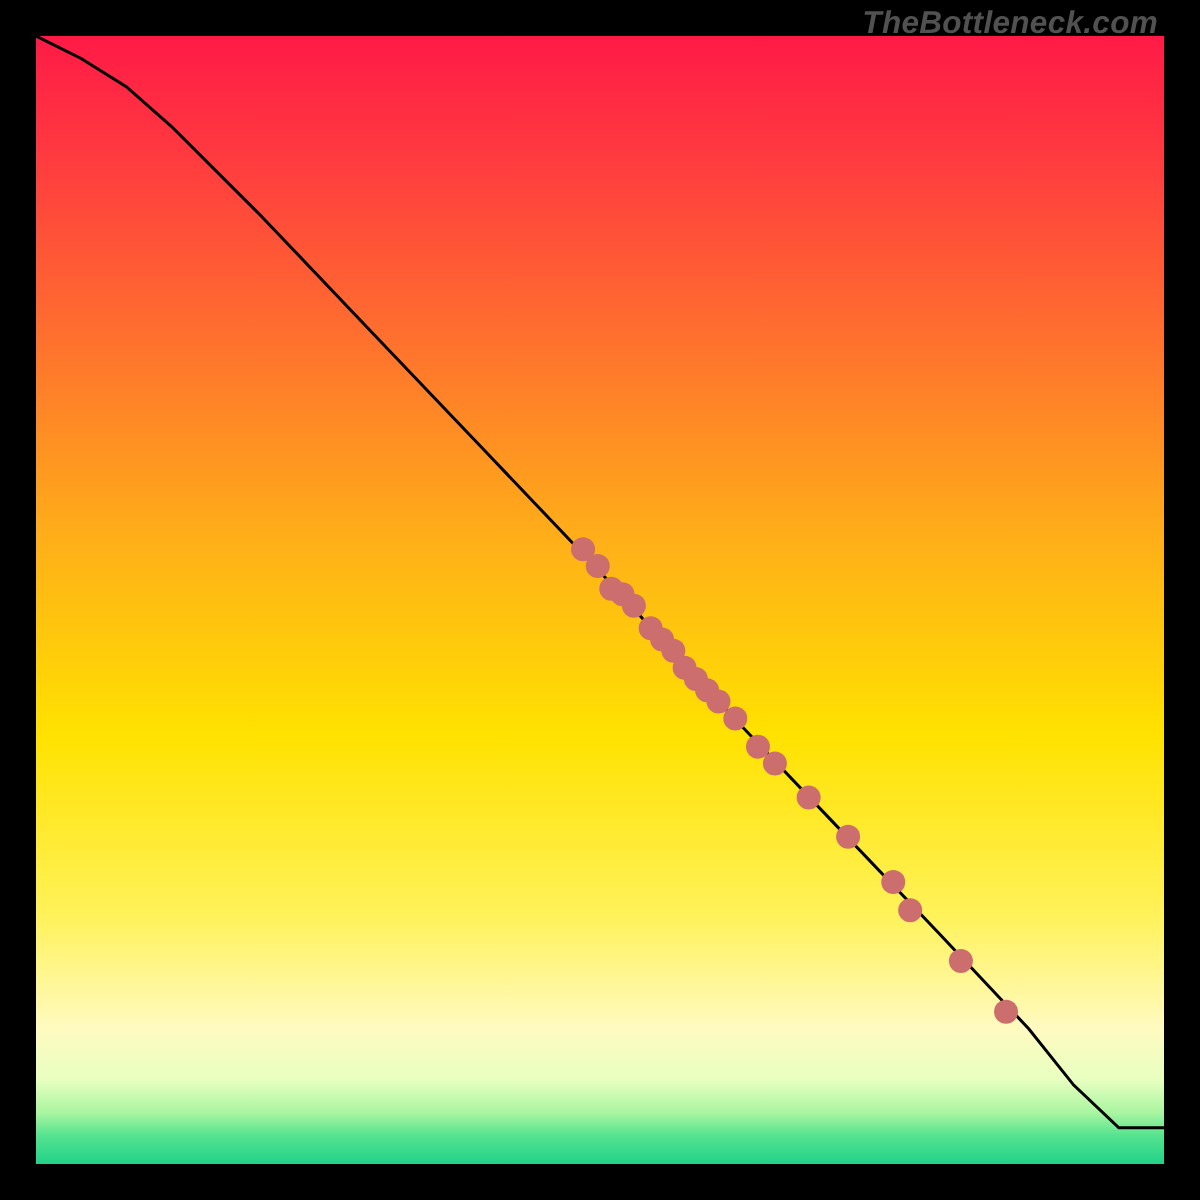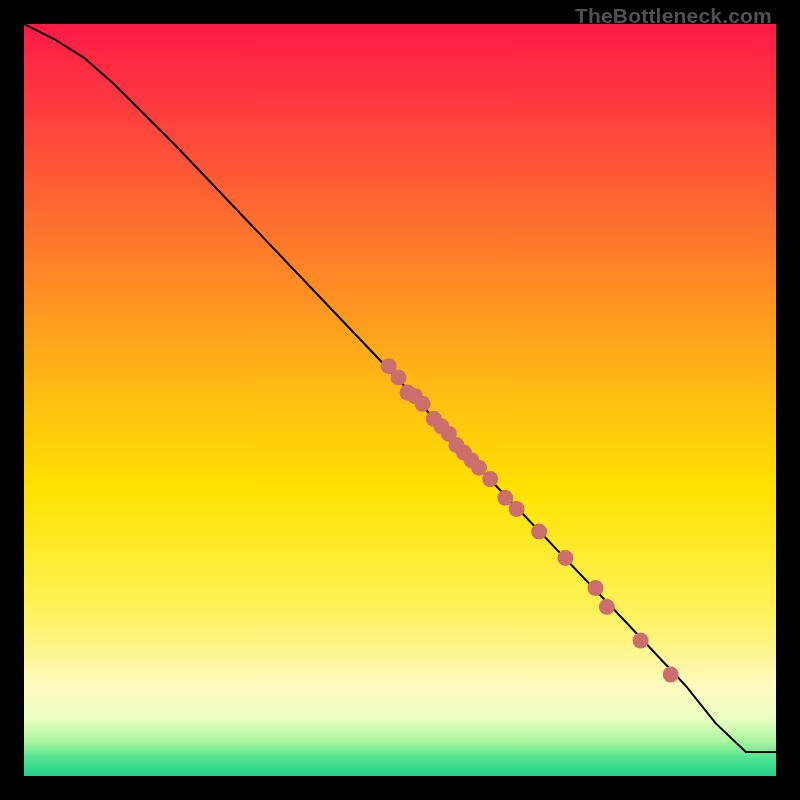--- a/index.html
+++ b/index.html
@@ -28,20 +28,21 @@
   }
   .watermark {
     position: absolute;
     top: 4px;
     right: 28px;
     color: #515151;
     font-size: 21px;
     font-weight: 600;
     letter-spacing: 0.2px;
     white-space: nowrap;
+    font-style: italic;
   }
   svg.overlay {
     position: absolute;
     left: 24px;
     top: 24px;
     width: 752px;
     height: 752px;
   }
   .curve {
     fill: none;

